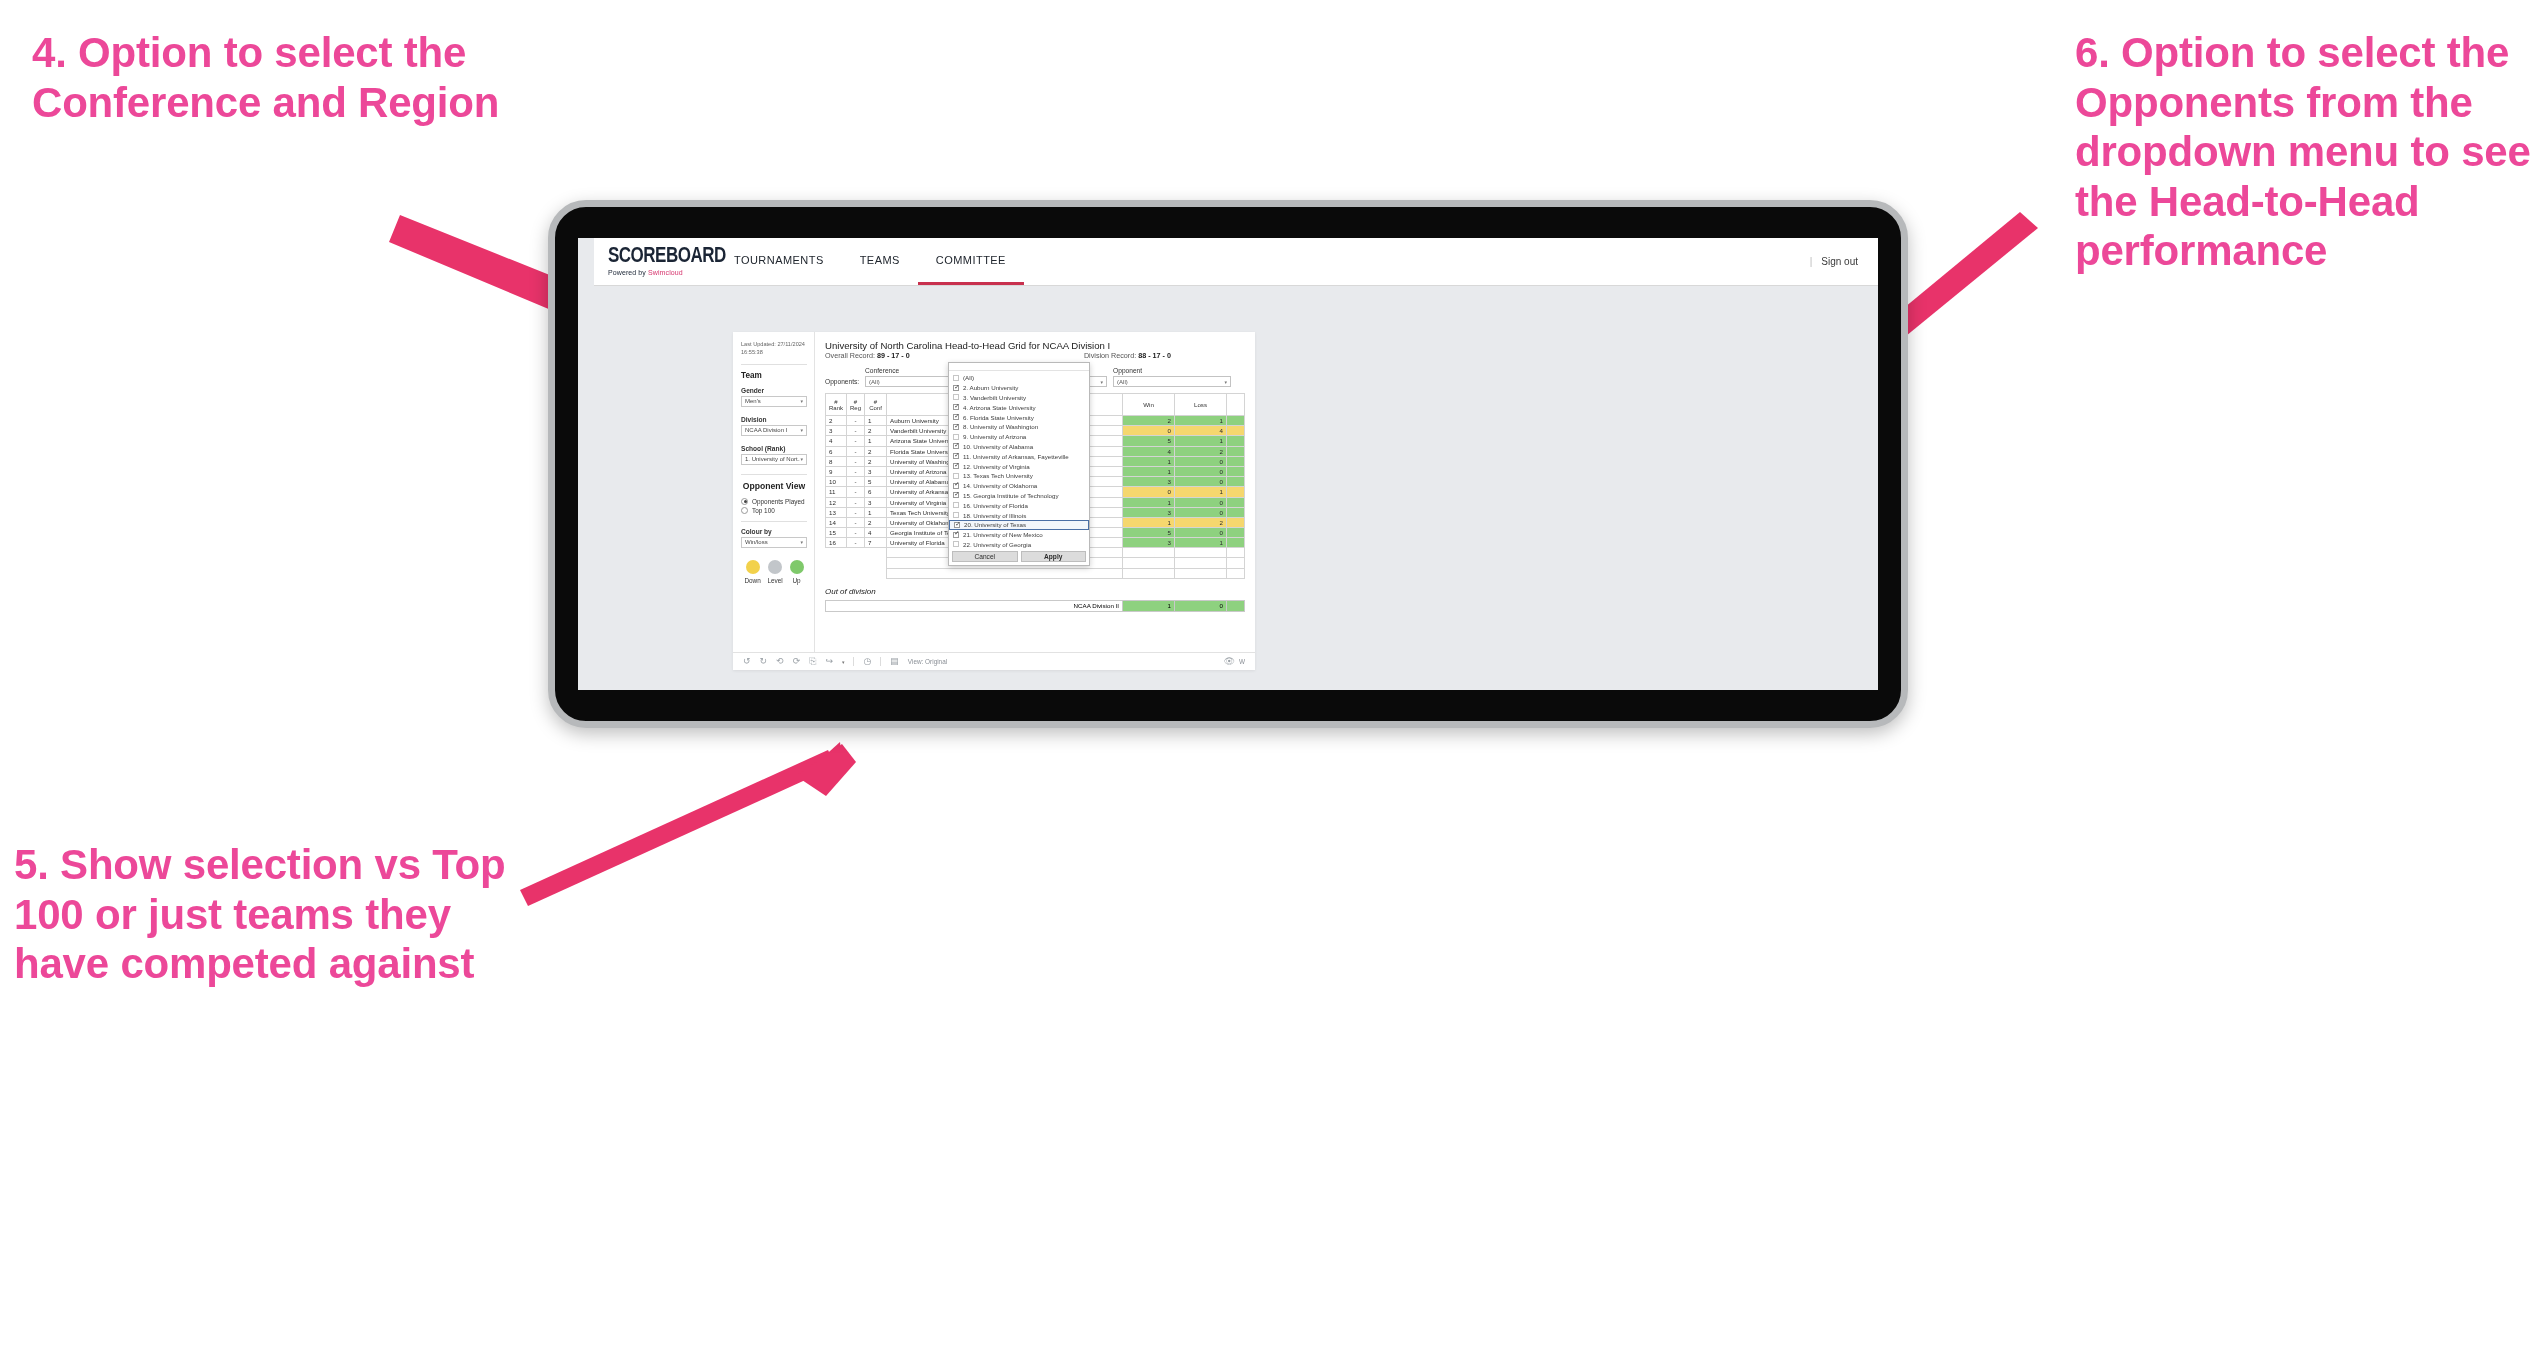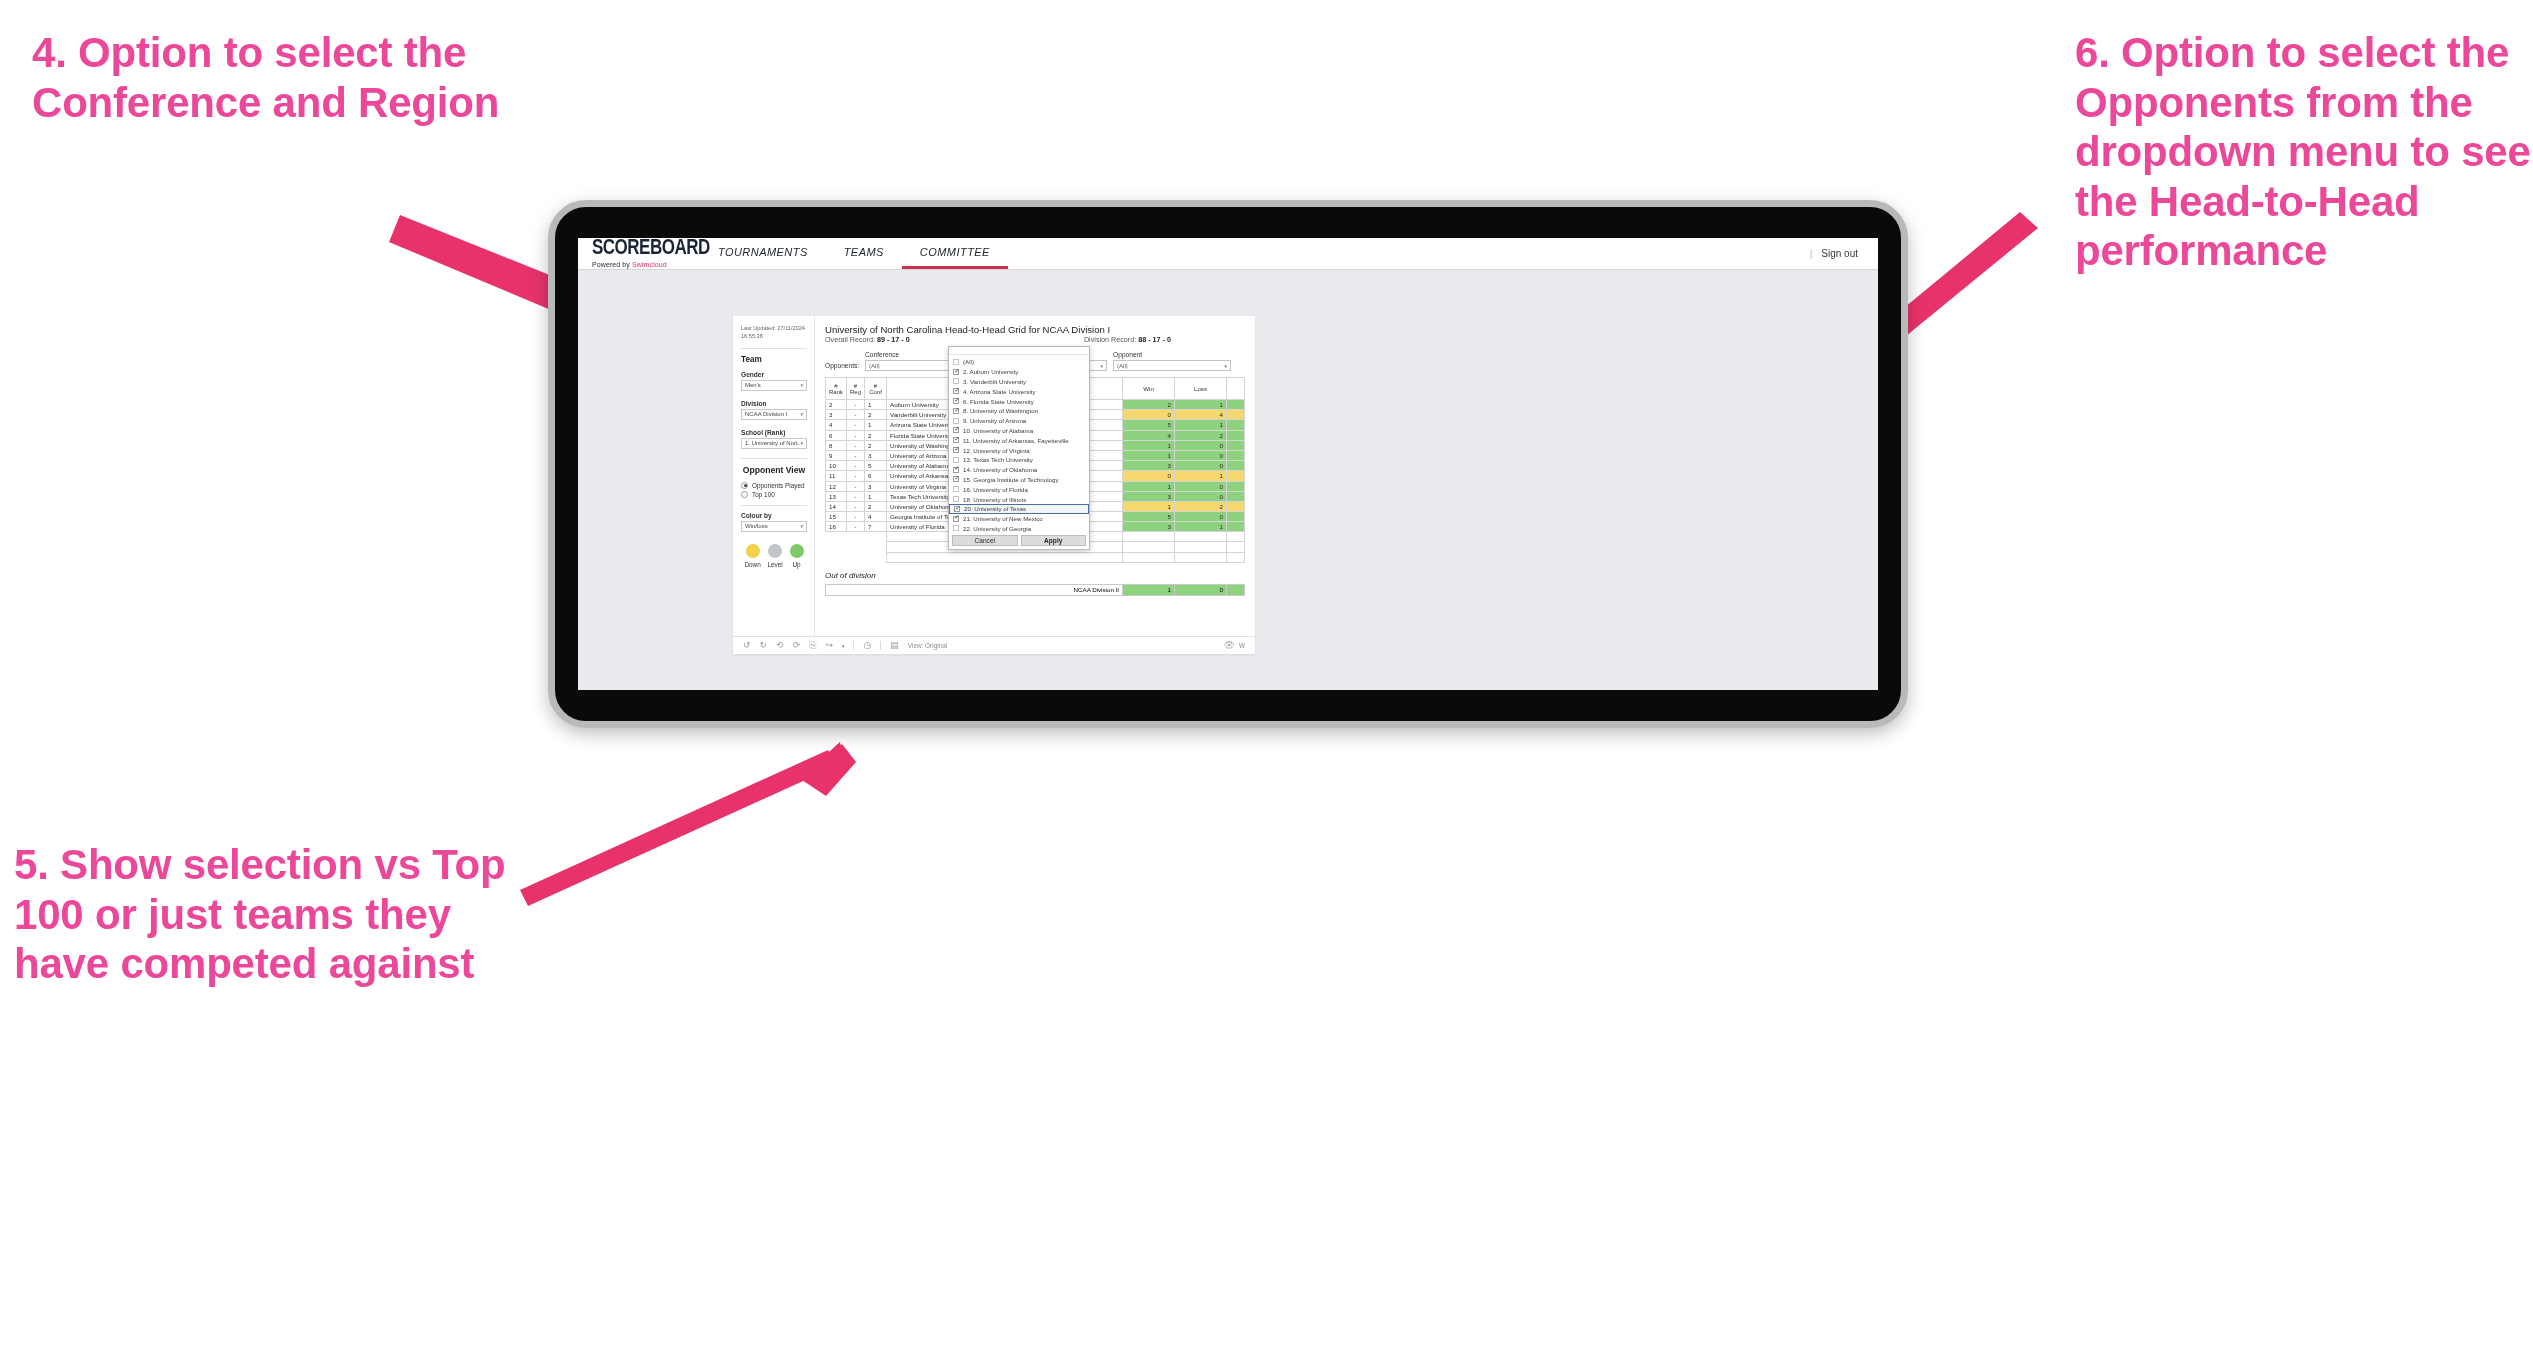--- a/index.html
+++ b/index.html
@@ -41,33 +41,34 @@
   }
   .tablet-screen {
     position:absolute;
     left:30px; top:38px; right:30px; bottom:38px;
     background:#e8eaed;
     overflow:hidden;
   }
 
   
   .app-header {
-    height:32px; background:#fff; display:flex; align-items:stretch;
+    height:48px; background:#fff; display:flex; align-items:stretch;
     border-bottom:1px solid #d8d8d8;
+    margin-left:16px;
   }
   .brand { width:108px; display:flex; flex-direction:column; justify-content:center; padding-left:14px; }
   .brand-name {
     font-family:"Liberation Sans", sans-serif;
     font-weight:bold; font-size:17px; letter-spacing:-0.5px;
     color:#1b2535; line-height:1;
     transform:scaleY(1.25); transform-origin:left center;
   }
   .brand-sub { font-size:7px; color:#1b2535; margin-top:5px; letter-spacing:.1px; }
   .brand-sub i { color:#d6336c; font-style:normal; }
-  .main-nav { display:flex; align-items:stretch; margin-left:14px;font-style:italic; }
+  .main-nav { display:flex; align-items:stretch; margin-left:14px; }
   .main-nav a {
     display:flex; align-items:center; padding:0 18px;
     font-size:11px; color:#20262e; letter-spacing:.45px;
     text-decoration:none; border-bottom:3px solid transparent;
   }
   .main-nav a.active { border-bottom-color:#c8314e; }
   .header-right {
     margin-left:auto; display:flex; align-items:center; gap:9px;
     padding-right:20px; font-size:10px; color:#3a3a3a;
   }

